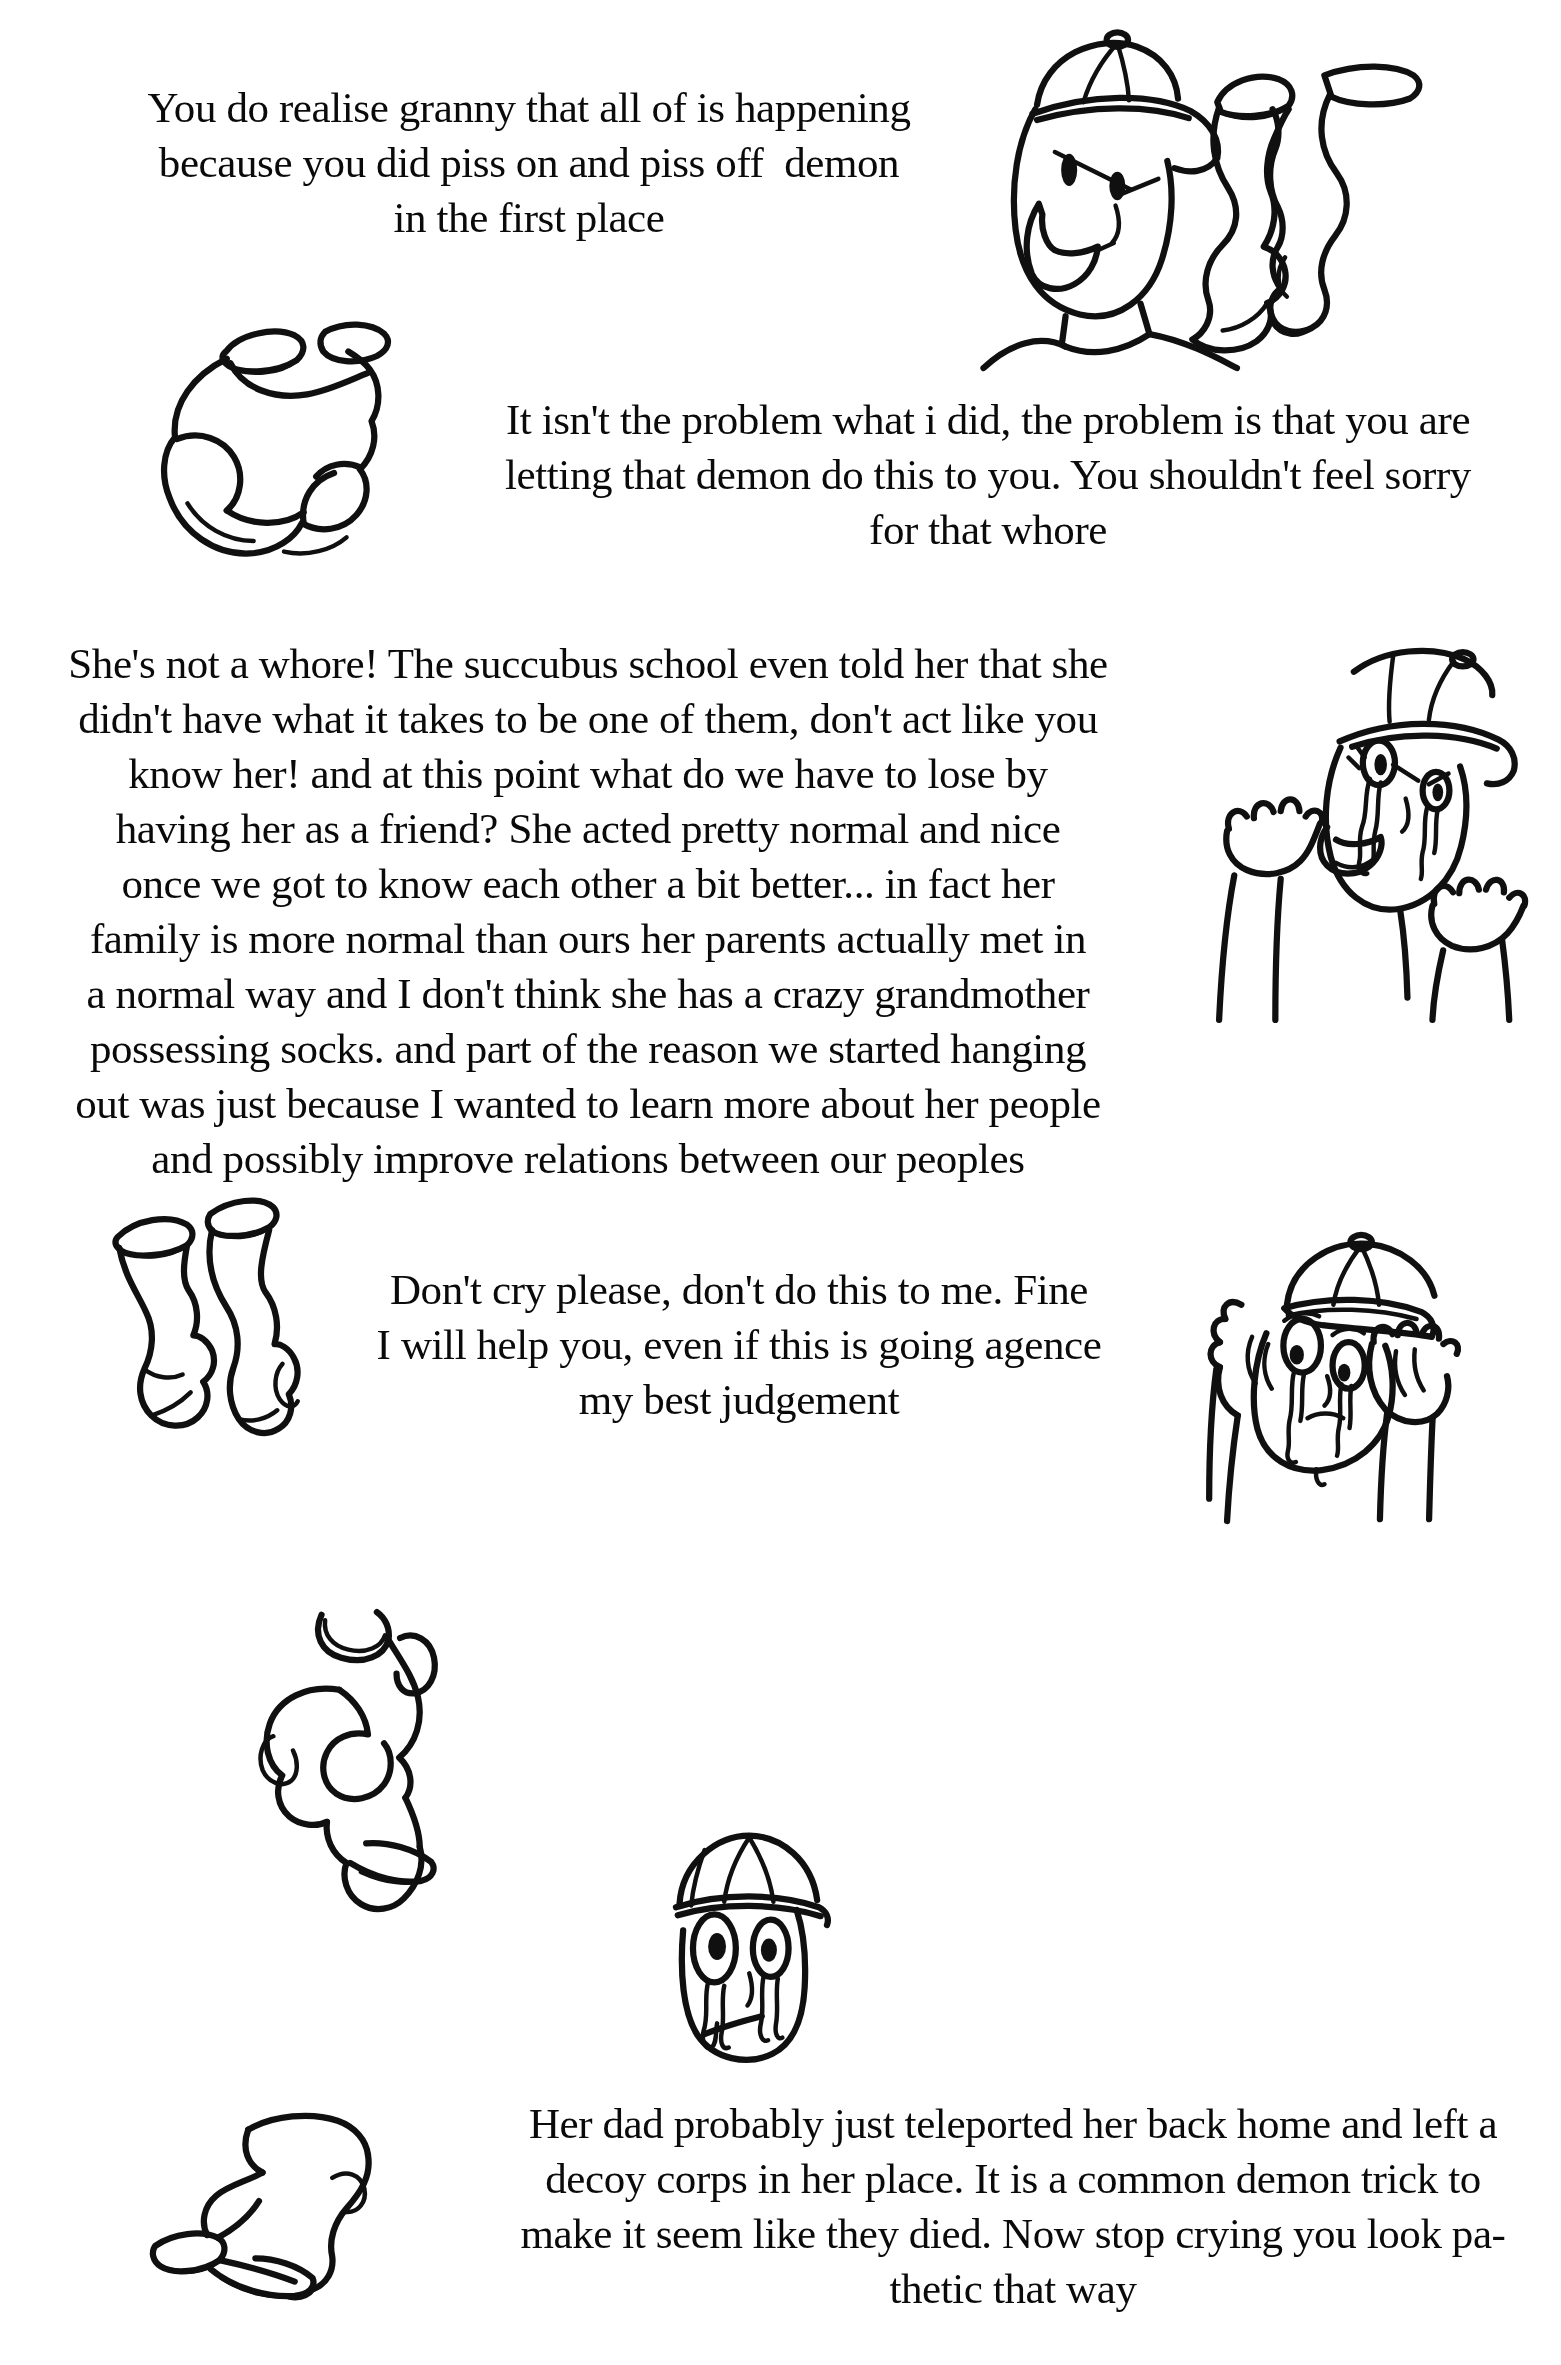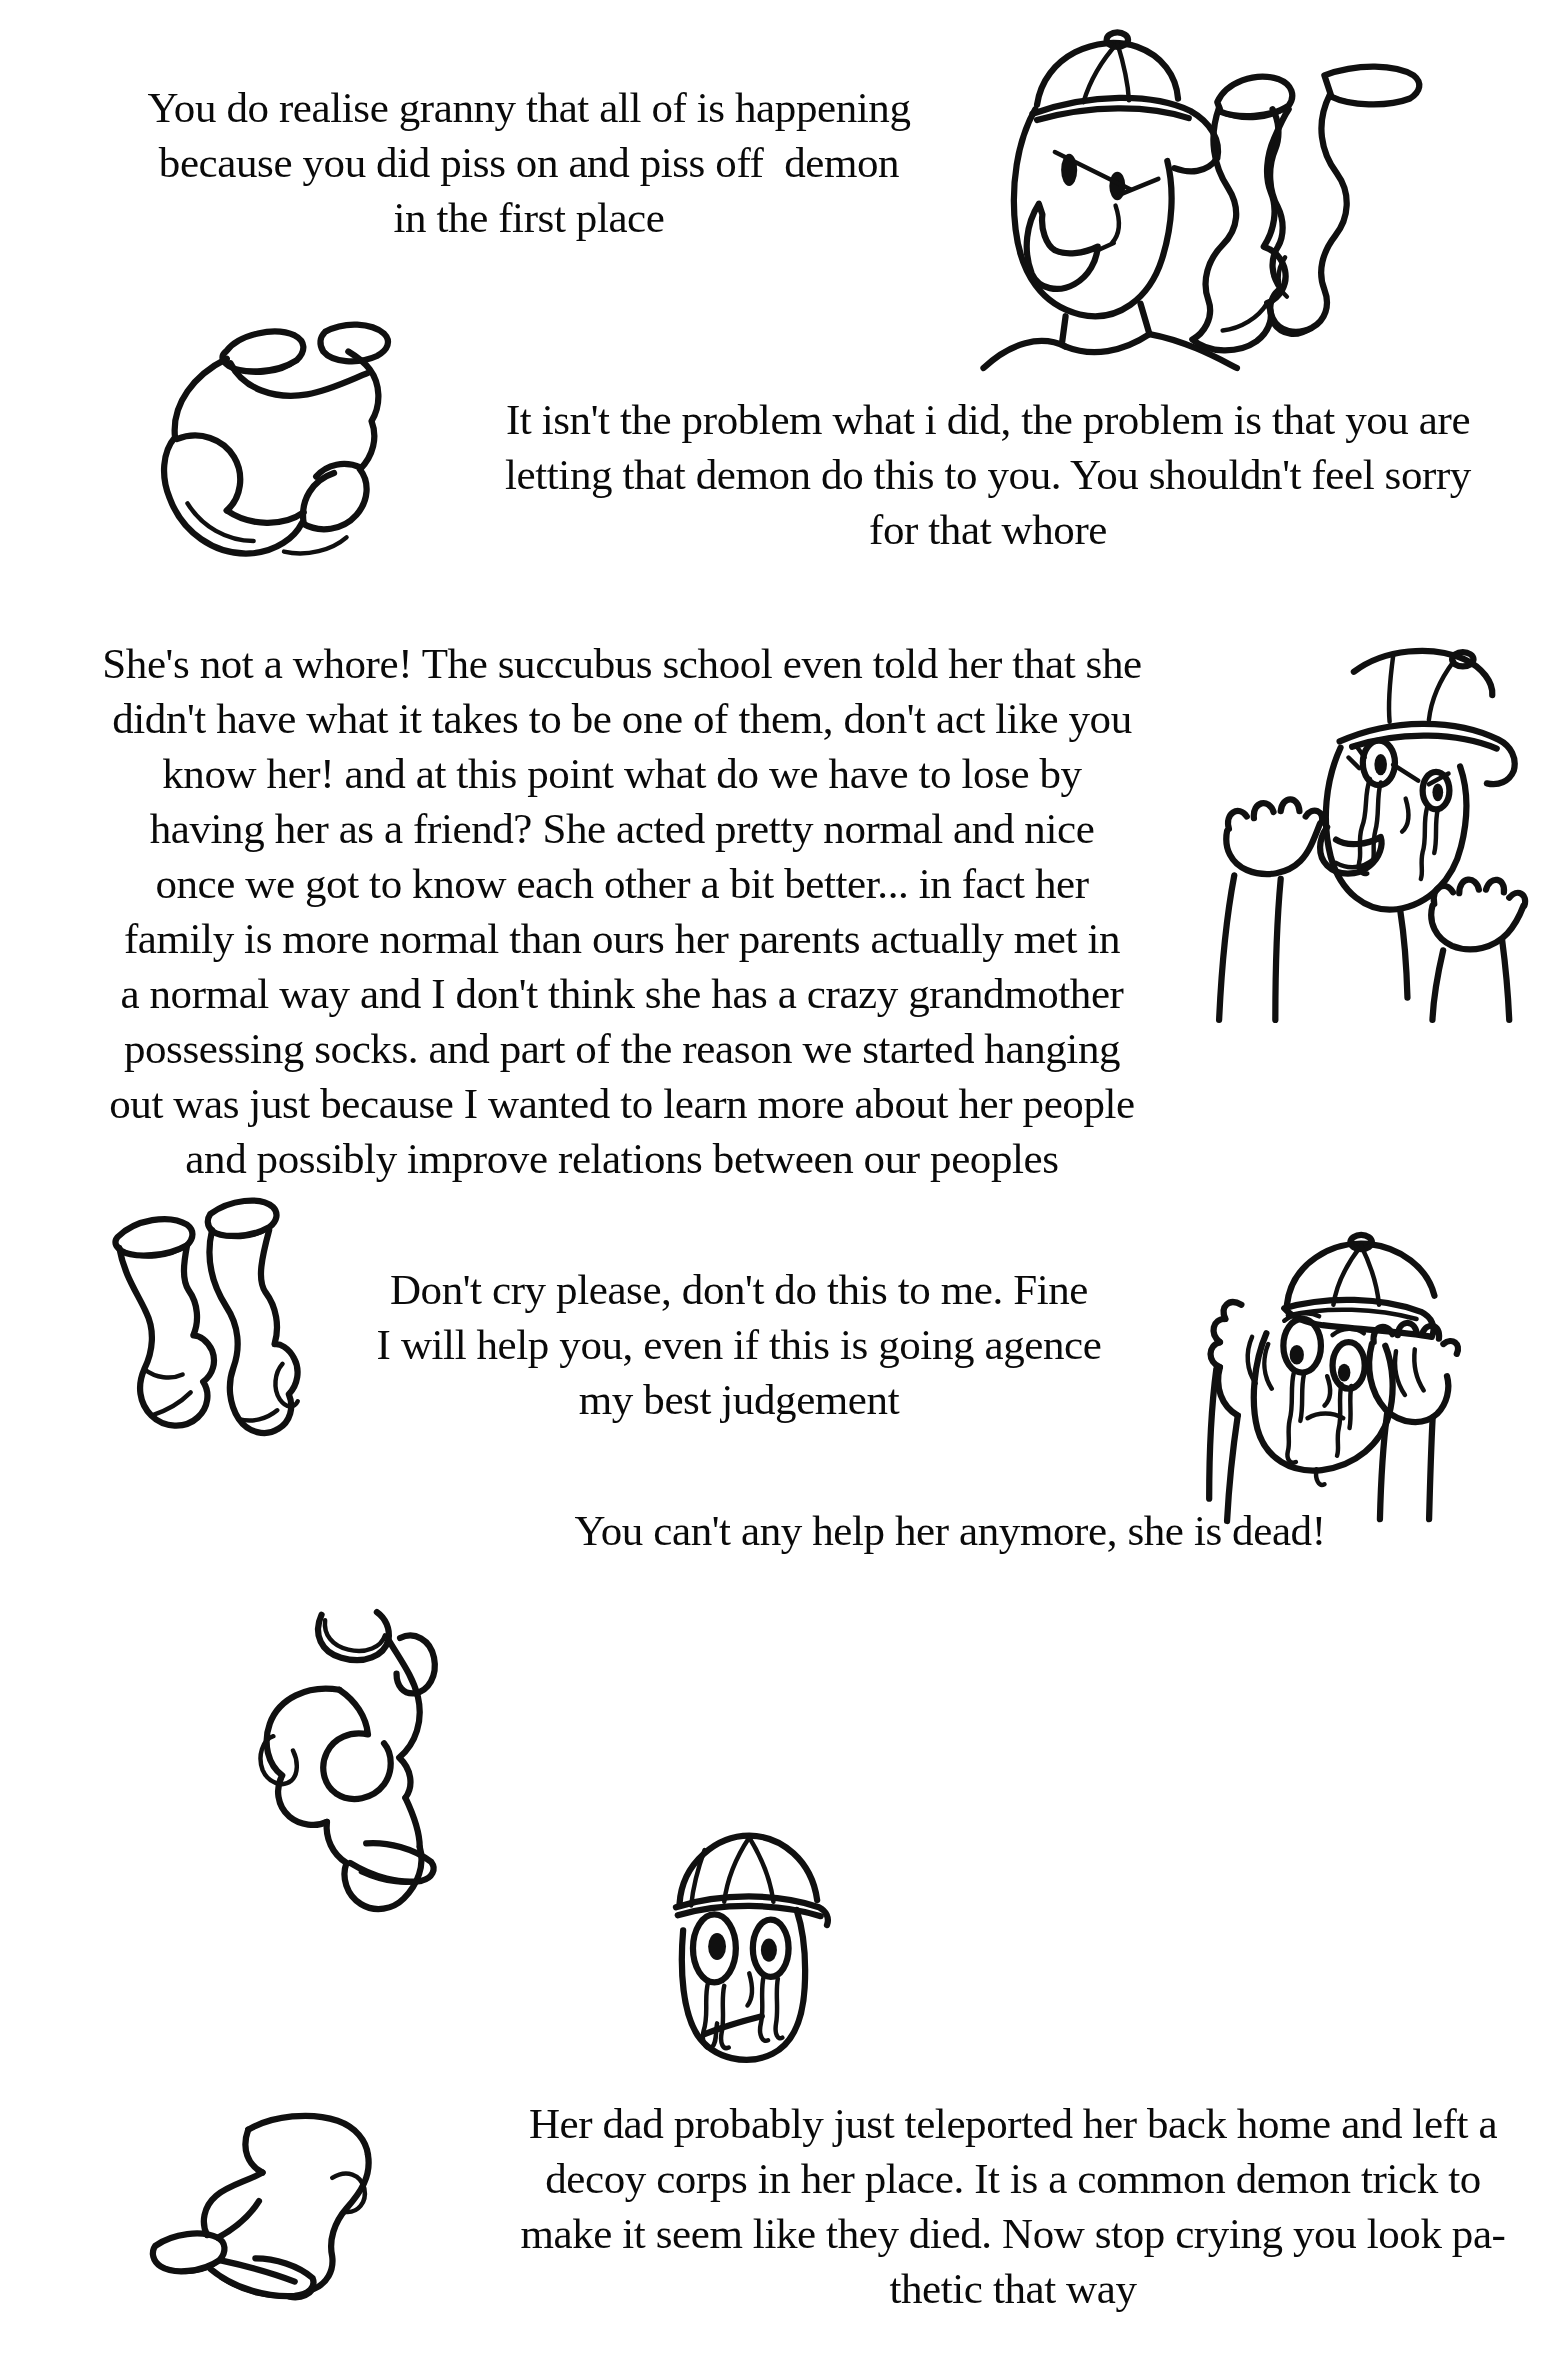--- a/index.html
+++ b/index.html
@@ -26,34 +26,33 @@
 <body>
 
 <div class="page">
 
   <p class="speech" style="left:529px;top:80px">You do realise granny that all of is happening
 because you did piss on and piss off  demon
 in the first place</p>
   <p class="speech" style="left:988px;top:392px">It isn't the problem what i did, the problem is that you are
 letting that demon do this to you. You shouldn't feel sorry
 for that whore</p>
-  <p class="speech" style="left:622px;top:636px">She's not a whore! The succubus school even told her that she
+  <p class="speech" style="left:588px;top:636px">She's not a whore! The succubus school even told her that she
 didn't have what it takes to be one of them, don't act like you
 know her! and at this point what do we have to lose by
 having her as a friend? She acted pretty normal and nice
 once we got to know each other a bit better... in fact her
 family is more normal than ours her parents actually met in
 a normal way and I don't think she has a crazy grandmother
 possessing socks. and part of the reason we started hanging
 out was just because I wanted to learn more about her people
 and possibly improve relations between our peoples</p>
   <p class="speech" style="left:739px;top:1262px">Don't cry please, don't do this to me. Fine
 I will help you, even if this is going agence
 my best judgement</p>
-  <p class="speech" style="left:950px;top:1503px">You can't any help her anymore, she is dead!</p>
   <p class="speech" style="left:1013px;top:2096px">Her dad probably just teleported her back home and left a
 decoy corps in her place. It is a common demon trick to
 make it seem like they died. Now stop crying you look pa-
 thetic that way</p>
 
   <svg class="fig" style="left:983px;top:19.7px;width:465px;height:348px" viewBox="0 0 520 390">
 
     <path d="M60,95 C68,40 128,15 172,30 C200,40 216,62 218,88"></path>
     <ellipse cx="150" cy="22" rx="12" ry="8"></ellipse>
     <path class="thin" d="M150,26 C130,48 118,72 112,92"></path>

